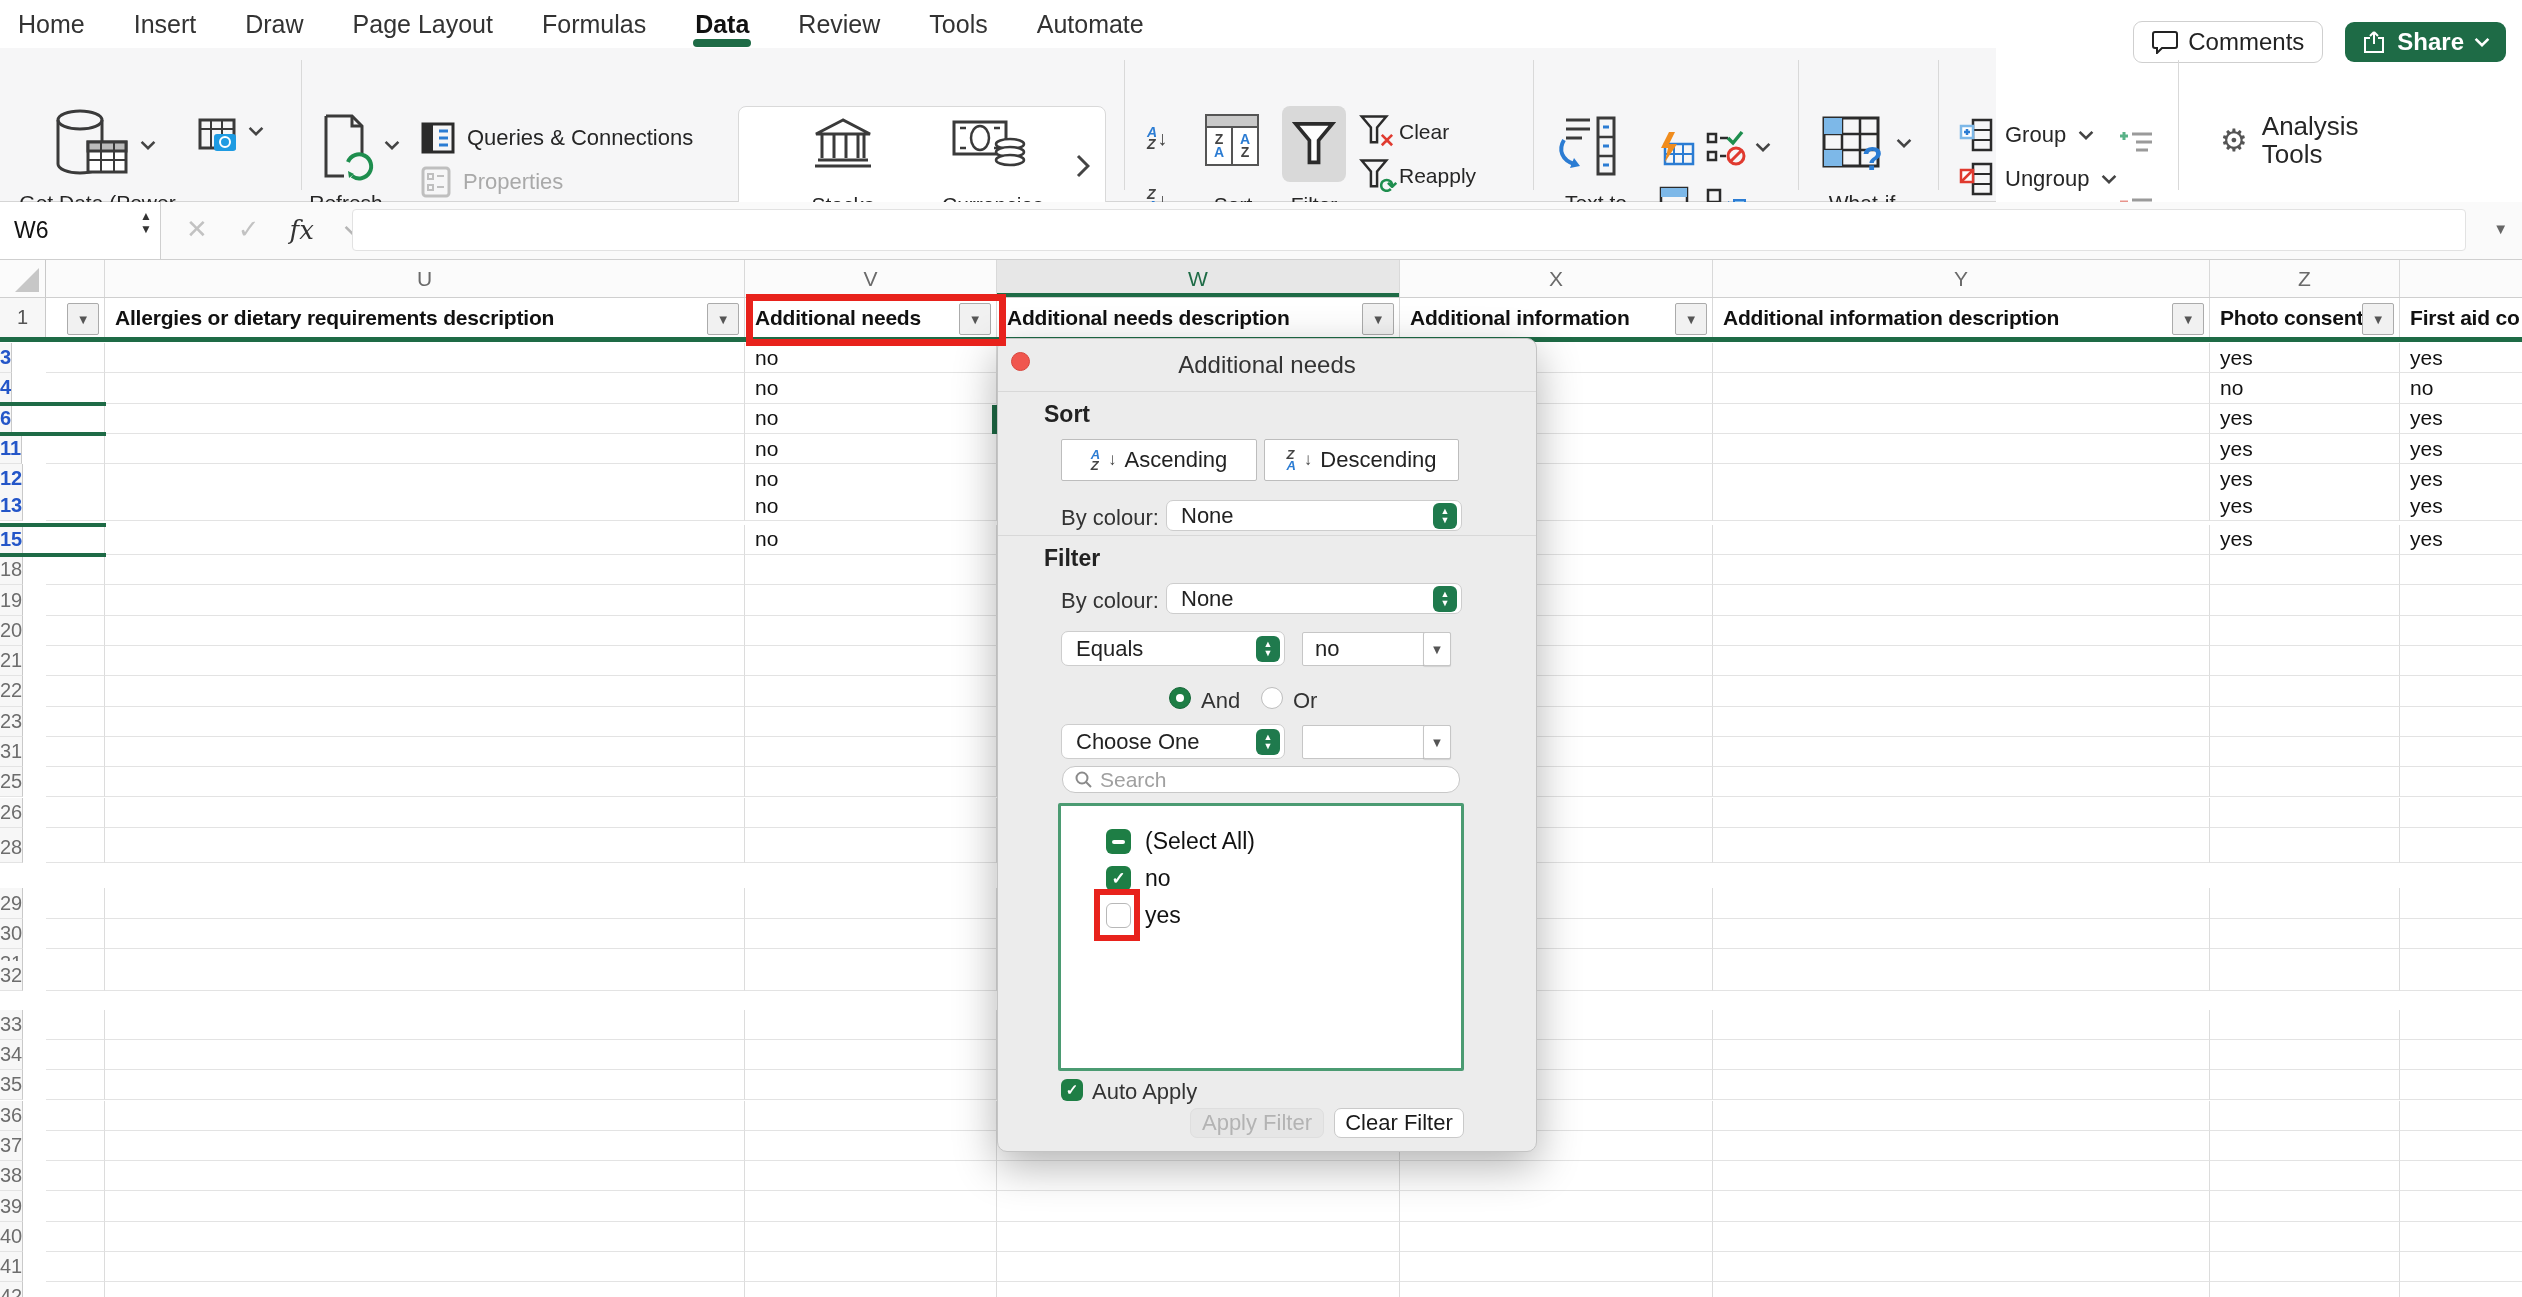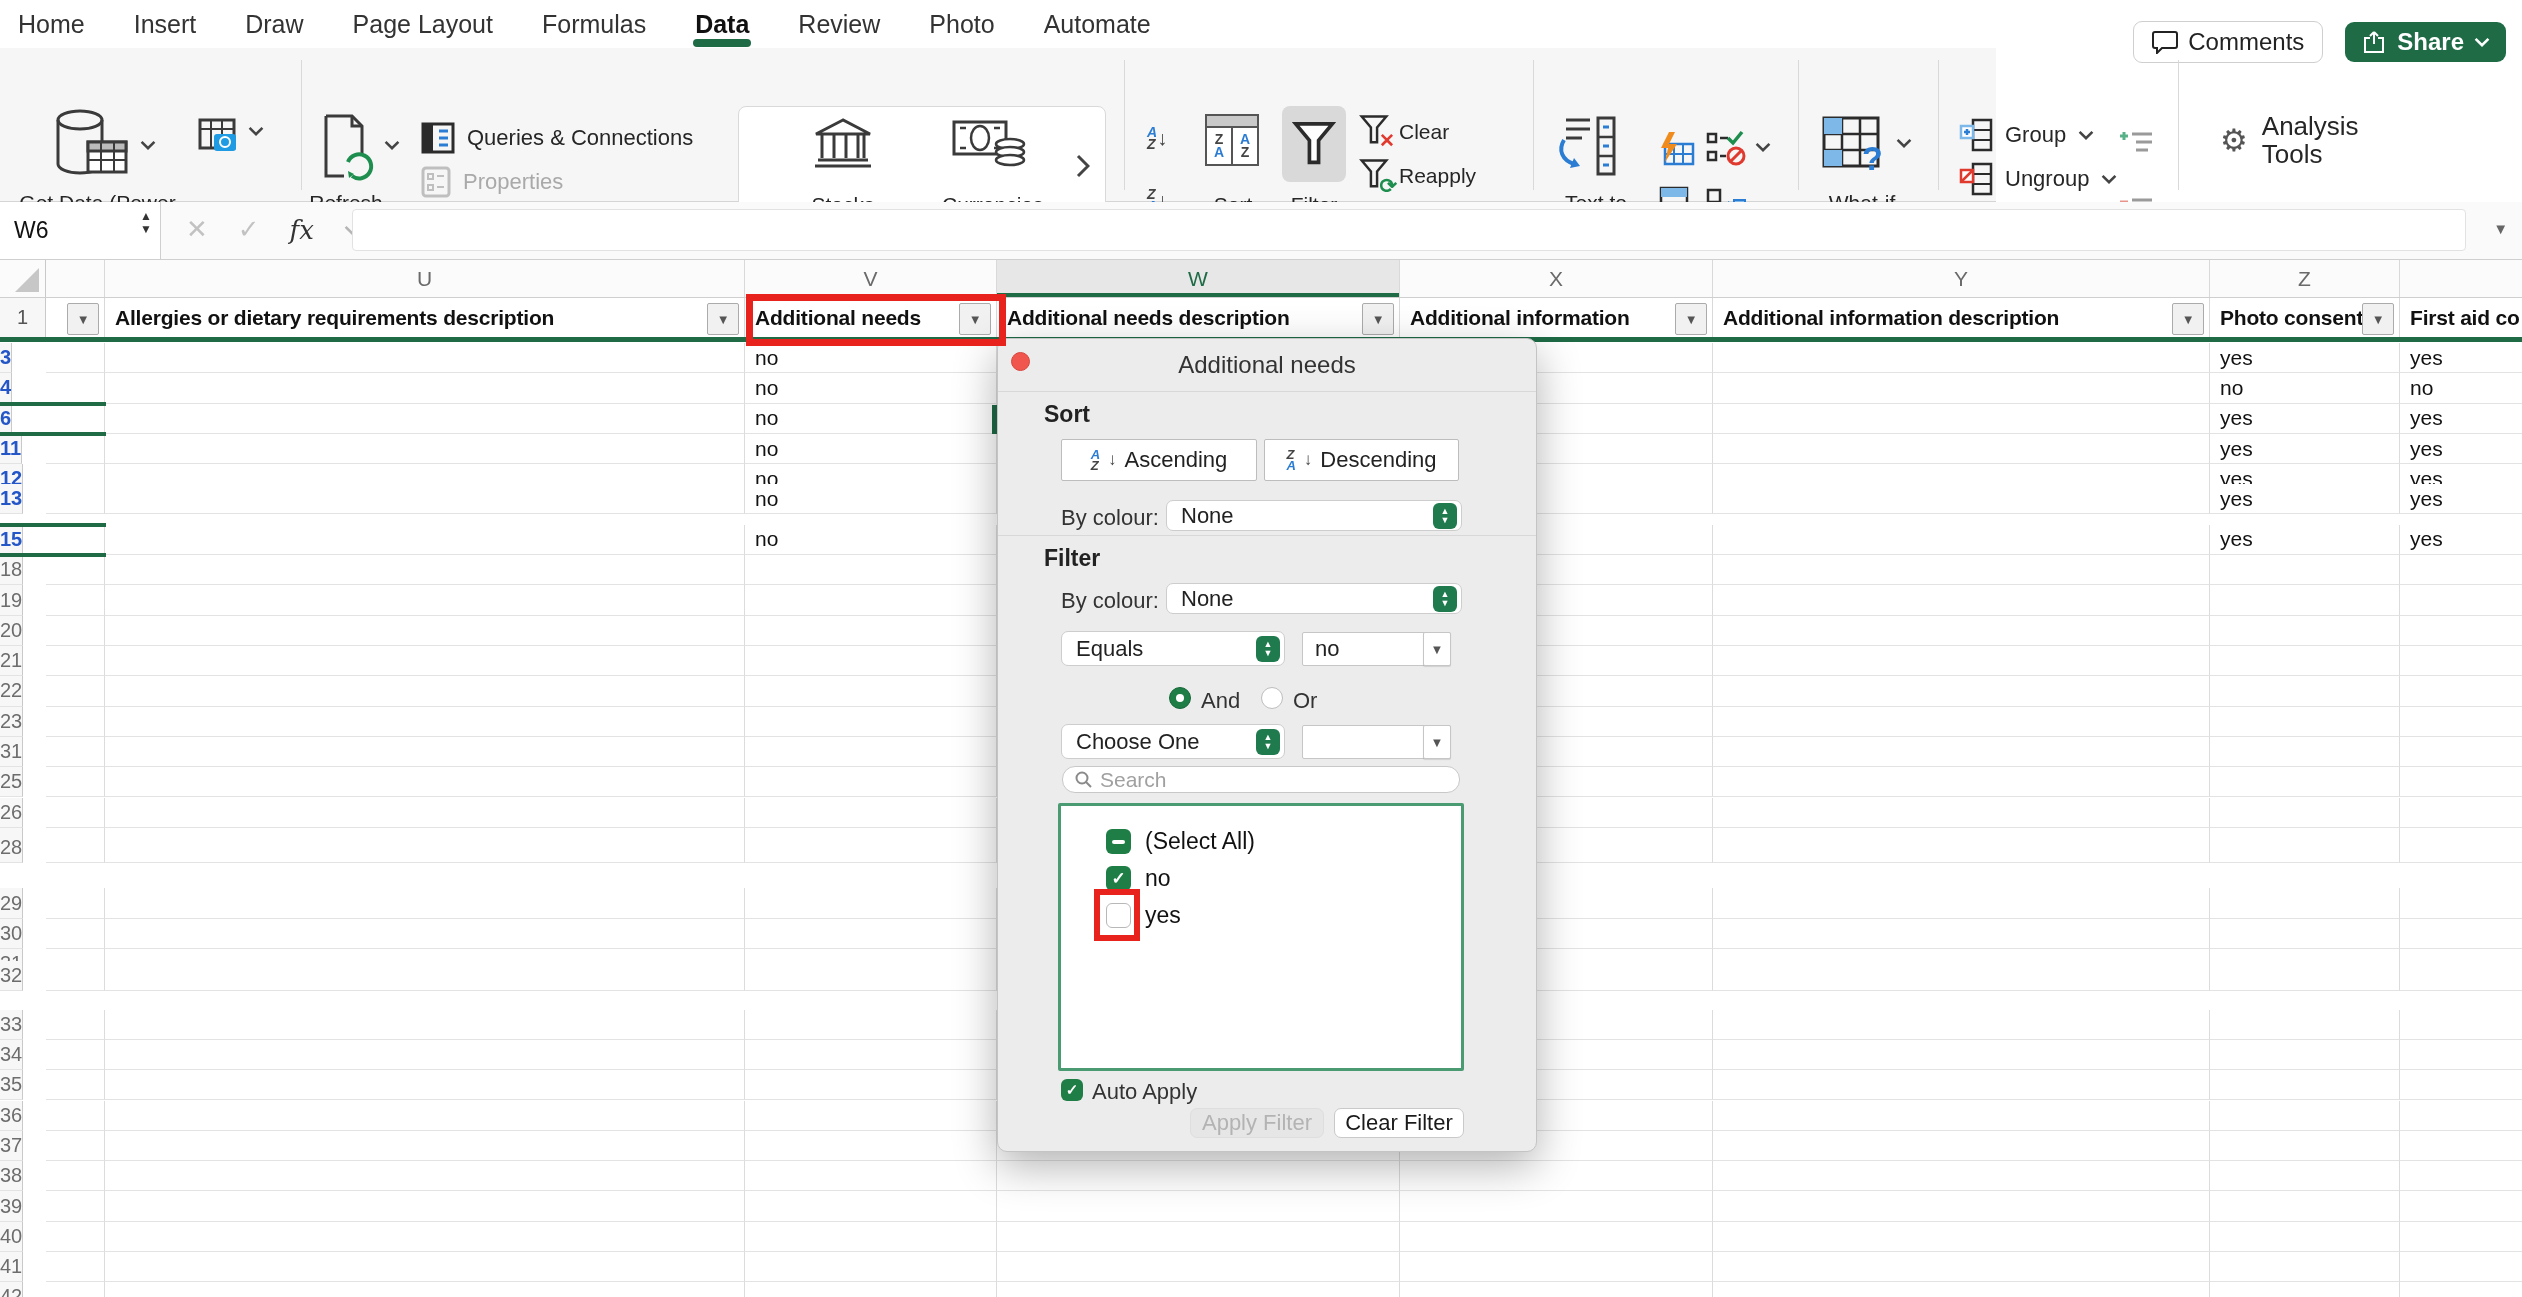--- a/index.html
+++ b/index.html
@@ -138,21 +138,21 @@
 <div class="app">
 
   <div class="menubar">
     <span class="tab">Home</span>
     <span class="tab">Insert</span>
     <span class="tab">Draw</span>
     <span class="tab">Page Layout</span>
     <span class="tab">Formulas</span>
     <span class="tab active">Data</span>
     <span class="tab">Review</span>
-    <span class="tab">Photo</span>
+    <span class="tab">Tools</span>
     <span class="tab">Automate</span>
     <div class="winbtns">
       <div class="btn-comments">
         <svg width="26" height="24" viewBox="0 0 26 24">
             <path d="M3 2h20a2 2 0 0 1 2 2v12a2 2 0 0 1-2 2H10l-5 5v-5H3a2 2 0 0 1-2-2V4a2 2 0 0 1 2-2z" fill="none" stroke="#222" stroke-width="2"></path>
           </svg>
         <span>Comments</span>
       </div>
       <div class="btn-share">
         <svg width="26" height="24" viewBox="0 0 26 24">
@@ -556,21 +556,21 @@
         <div class="gcell gut fnum">12</div>
         <div class="gcell cT"></div>
         <div class="gcell cU"></div>
         <div class="gcell cV">no</div>
         <div class="gcell cW"></div>
         <div class="gcell cX"></div>
         <div class="gcell cY"></div>
         <div class="gcell cZ">yes</div>
         <div class="gcell cAA">yes</div>
       </div>
-      <div class="grow" style="top: 141px;">
+      <div class="grow" style="top: 148px;">
         <div class="gcell gut fnum">13</div>
         <div class="gcell cT"></div>
         <div class="gcell cU"></div>
         <div class="gcell cV">no</div>
         <div class="gcell cW"></div>
         <div class="gcell cX"></div>
         <div class="gcell cY"></div>
         <div class="gcell cZ">yes</div>
         <div class="gcell cAA">yes</div>
       </div>

